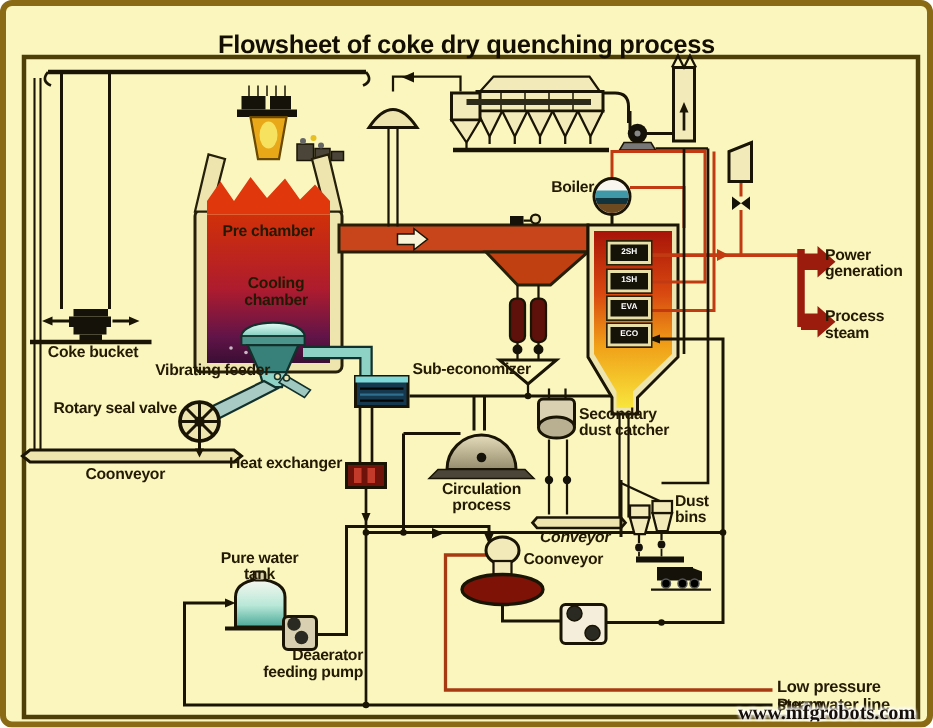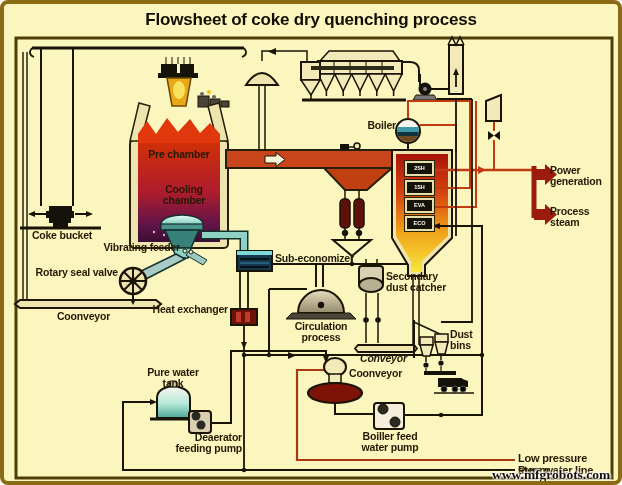--- a/index.html
+++ b/index.html
@@ -1,19 +1,19 @@
 <!DOCTYPE html>
 <html><head>
 <meta charset="utf-8">
 <style>
   html,body{margin:0;padding:0;background:#fff;}
   .page{position:relative;width:622px;height:485px;background:#FAF6BE;border:4px solid #8A6A14;
         border-radius:8px;box-sizing:border-box;overflow:hidden;
         font-family:"Liberation Sans",sans-serif;}
-  .title{position:absolute;left:0;top:6px;width:614px;text-align:center;
+  .title{position:absolute;left:0;top:16px;width:614px;text-align:center;
          font-size:17px;font-weight:bold;color:#140E02;letter-spacing:-0.2px;}
   svg{position:absolute;left:0;top:0;}
   .lbl{position:absolute;font-weight:bold;font-size:10.5px;line-height:1.06;color:#241A04;
        letter-spacing:-0.2px;}
   .bsec{position:absolute;left:401px;width:25px;height:11px;background:#151208;
         border:2px solid #E8DFA8;outline:1px solid #2A2208;color:#FFFFFF;
         font-weight:bold;font-size:5.5px;line-height:11px;text-align:center;}
   .watermark{position:absolute;left:488px;top:463px;font-family:"Liberation Serif",serif;
         font-weight:bold;font-size:13.5px;color:#17100A;
         text-shadow:0 0 3px #fff,0 0 3px #fff,1px 1px 2px #fff,-1px -1px 2px #fff;}
@@ -369,30 +369,29 @@
 
 <div class="title">Flowsheet of coke dry quenching process</div>
 
 <div class="lbl" style="left:18px;top:226px;width:80px;text-align:center;">Coke bucket</div>
 <div class="lbl" style="left:130px;top:145px;width:90px;text-align:center;">Pre chamber</div>
 <div class="lbl" style="left:146px;top:180px;width:68px;text-align:center;">Cooling chamber</div>
 <div class="lbl" style="left:94px;top:238px;width:82px;text-align:right;">Vibrating feeder</div>
 <div class="lbl" style="left:30px;top:263px;width:84px;text-align:right;">Rotary seal valve</div>
 <div class="lbl" style="left:42px;top:307px;width:75px;text-align:center;">Coonveyor</div>
 <div class="lbl" style="left:358px;top:116px;width:34px;text-align:right;">Boiler</div>
-<div class="lbl" style="left:271px;top:249px;width:92px;">Sub-economizer</div>
+<div class="lbl" style="left:271px;top:237px;width:92px;">Sub-economizer</div>
 <div class="lbl" style="left:382px;top:267px;width:66px;">Secondary dust catcher</div>
 <div class="lbl" style="left:148px;top:300px;width:76px;text-align:right;">Heat exchanger</div>
 <div class="lbl" style="left:285px;top:317px;width:64px;text-align:center;">Circulation process</div>
 <div class="lbl" style="left:356px;top:349px;width:56px;font-style:italic;">Conveyor</div>
 <div class="lbl" style="left:446px;top:325px;width:30px;">Dust bins</div>
 <div class="lbl" style="left:345px;top:364px;width:60px;">Coonveyor</div>
 <div class="lbl" style="left:138px;top:363px;width:62px;text-align:center;">Pure water tank</div>
 <div class="lbl" style="left:154px;top:428px;width:84px;text-align:right;">Deaerator feeding pump</div>
-<div class="lbl" style="left:352px;top:427px;width:68px;text-align:center;">Boiller feed water pump</div>
 <div class="lbl" style="left:546px;top:161px;width:64px;">Power generation</div>
 <div class="lbl" style="left:546px;top:202px;width:56px;">Process steam</div>
 <div class="lbl" style="left:514px;top:449px;width:102px;font-size:11px;">Low pressure steam</div>
 <div class="lbl" style="left:514px;top:461px;width:102px;font-size:11px;">Pure water line</div>
 
 <div class="bsec" style="top:157px;">2SH</div>
 <div class="bsec" style="top:176px;">1SH</div>
 <div class="bsec" style="top:194px;">EVA</div>
 <div class="bsec" style="top:212px;">ECO</div>
 

